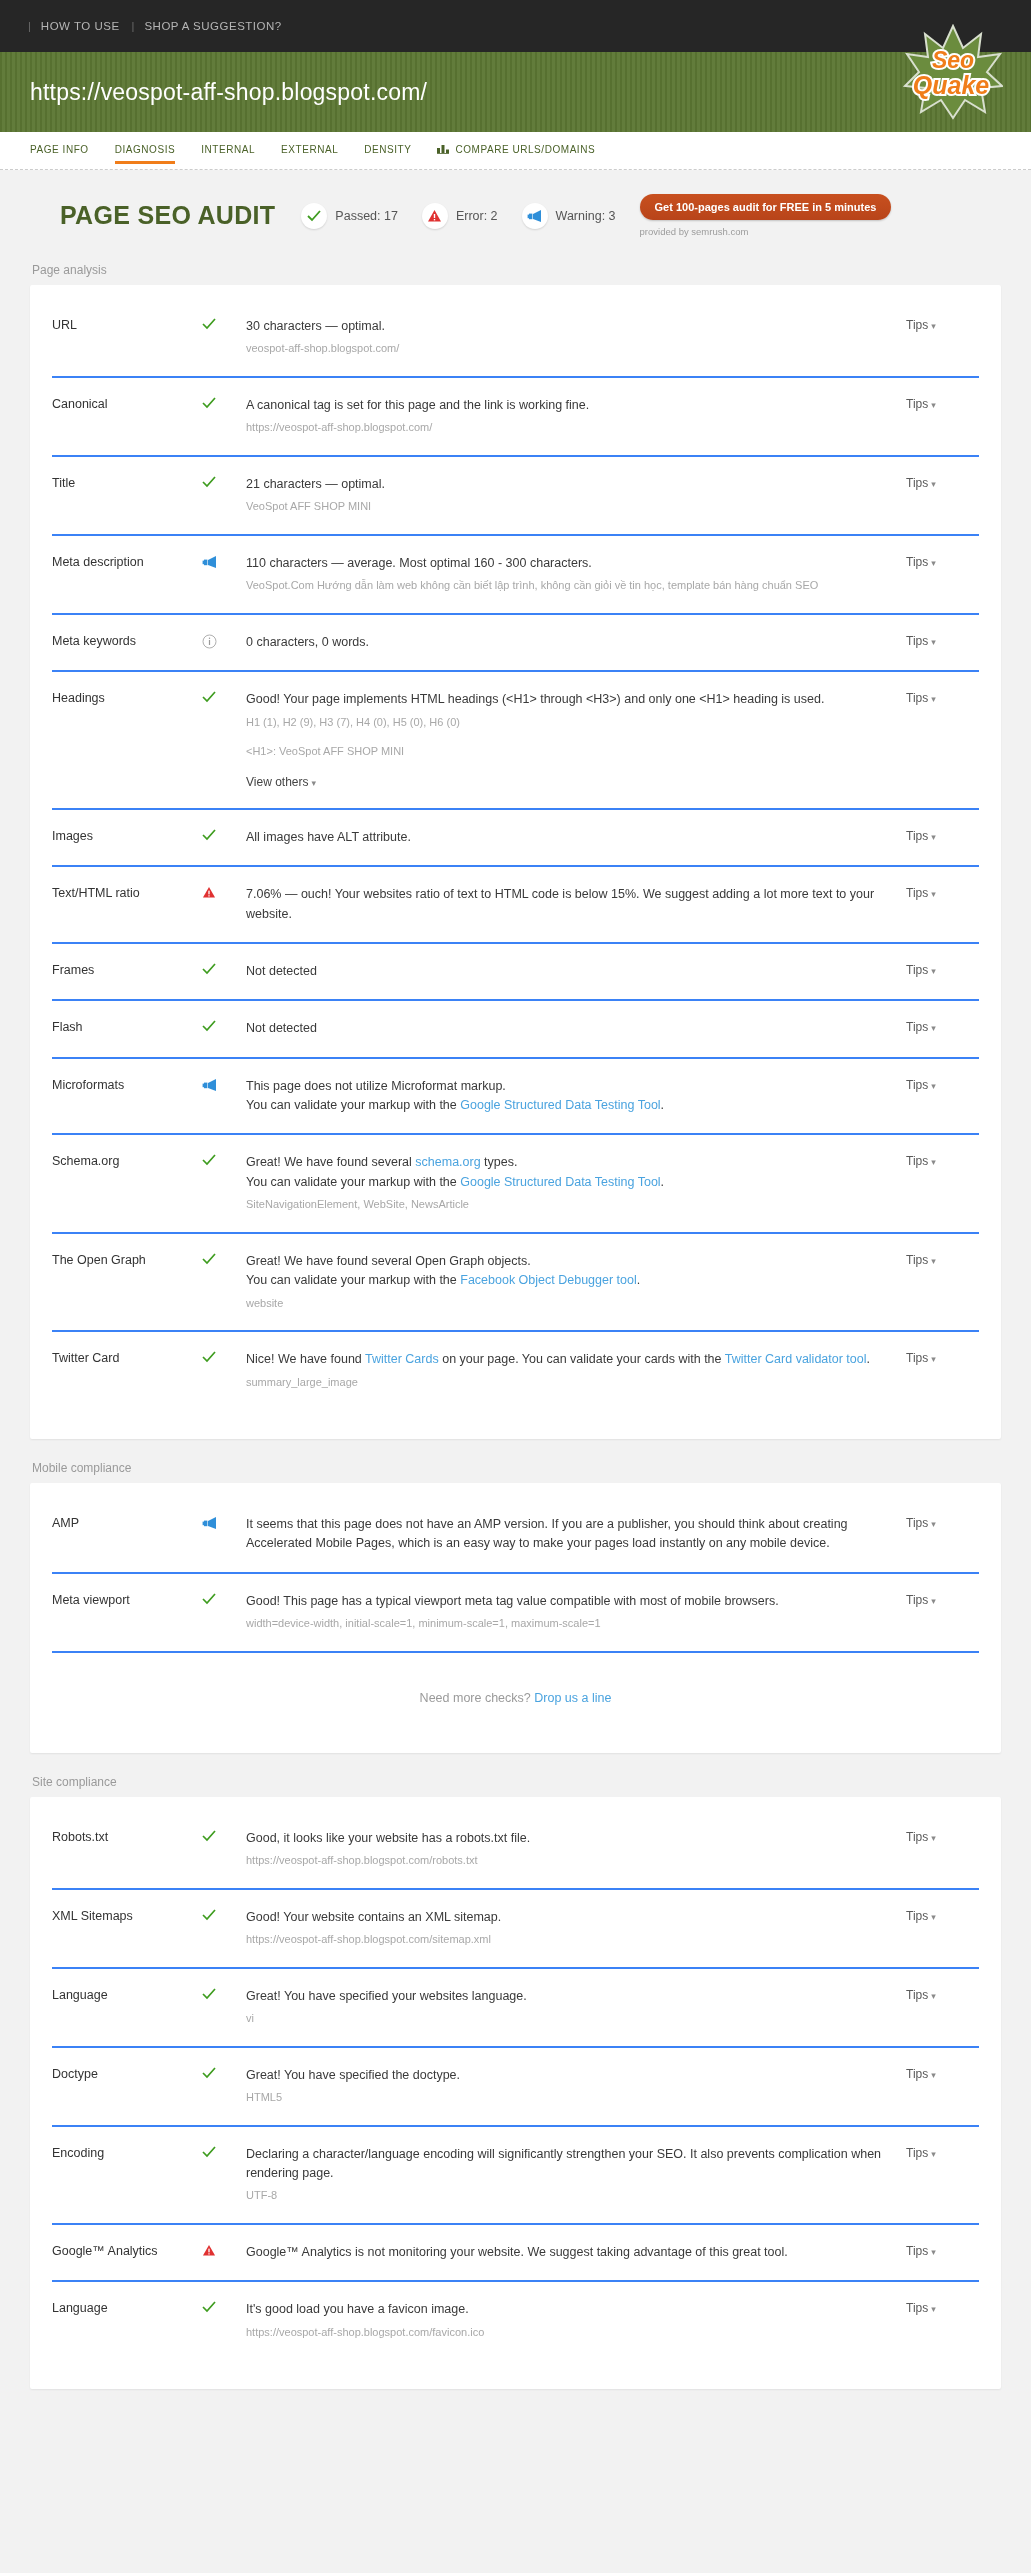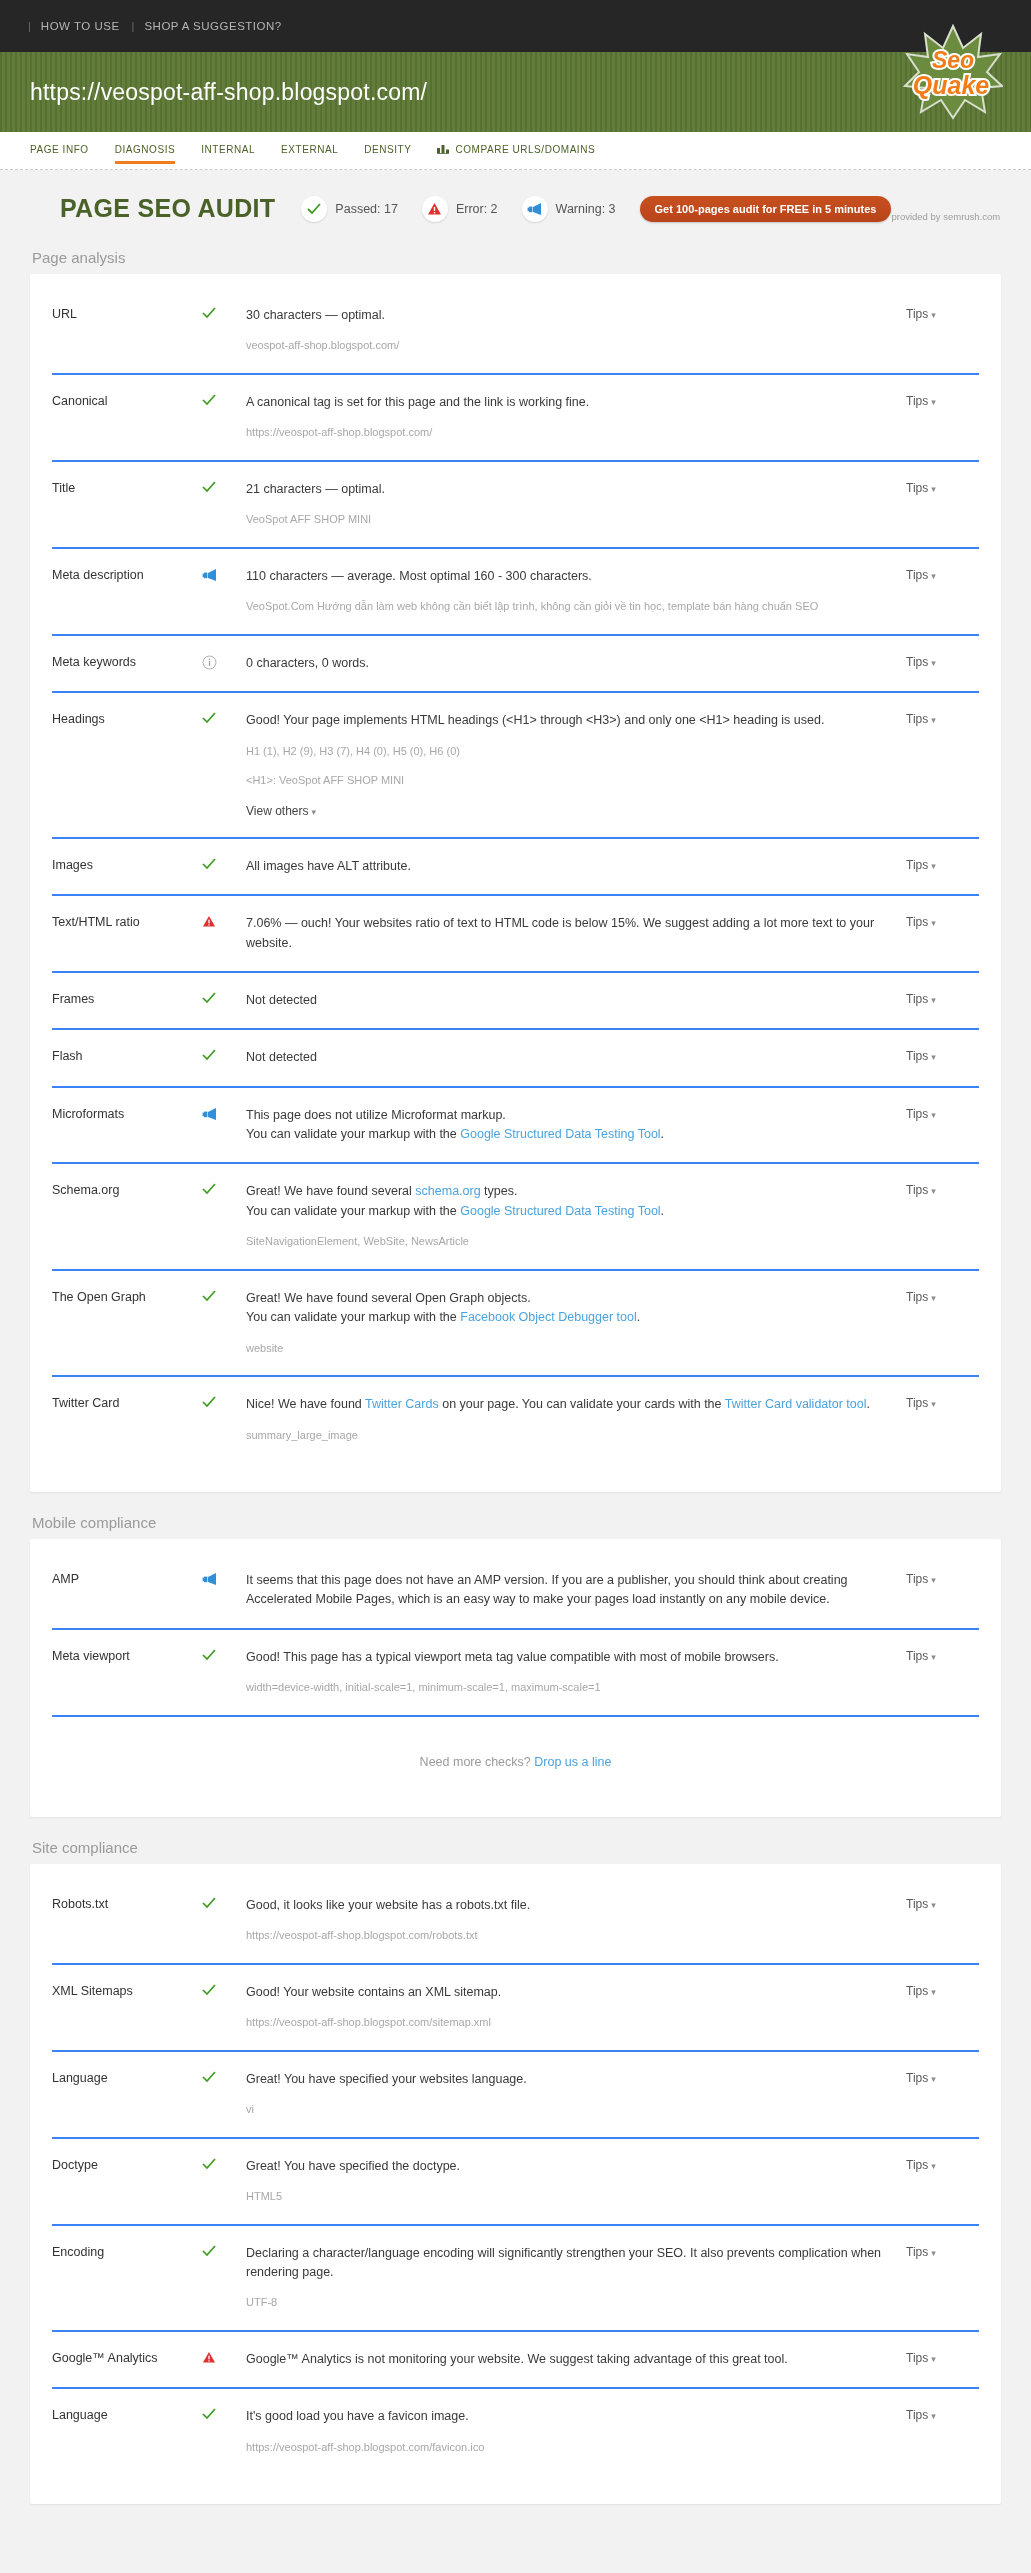--- a/index.html
+++ b/index.html
@@ -143,25 +143,25 @@
     background: linear-gradient(#c8501f, #b8441a);
     color: #ffffff;
     font-size: 11px;
     font-weight: bold;
     border-radius: 13px;
     padding: 7px 15px;
     text-decoration: none;
     white-space: nowrap;
     box-shadow: 0 1px 2px rgba(0,0,0,.2);
   }
-  .cta-col { display: flex; flex-direction: row; align-items: flex-end; }
+  .cta-col { display: flex; flex-direction: column; align-items: flex-start; }
   .cta-sub { font-size: 9.5px; color: #9c9c9c; margin-top: 6px; }
 
   .section-label {
-    font-size: 15px;
+    font-size: 12px;
     color: #9a9a9a;
     margin: 22px 0 8px 2px;
   }
 
   .card {
     background: #ffffff;
     border-radius: 2px;
     box-shadow: 0 1px 2px rgba(0,0,0,.07);
     padding: 14px 22px 30px 22px;
   }
@@ -195,21 +195,21 @@
   }
   .row .main {
     font-size: 12.5px;
     color: #3a3a3a;
     line-height: 1.55;
   }
   .row .sub {
     font-size: 11px;
     color: #a8a8a8;
     line-height: 1.6;
-    margin-top: 12px;
+    margin-top: 4px;
     word-break: break-word;
   }
   .row .sub.gap { margin-top: 12px; }
   .row .tips {
     flex: 0 0 60px;
     width: 60px;
     font-size: 12px;
     color: #5a5a5a;
     text-align: left;
     padding-top: 1px;

